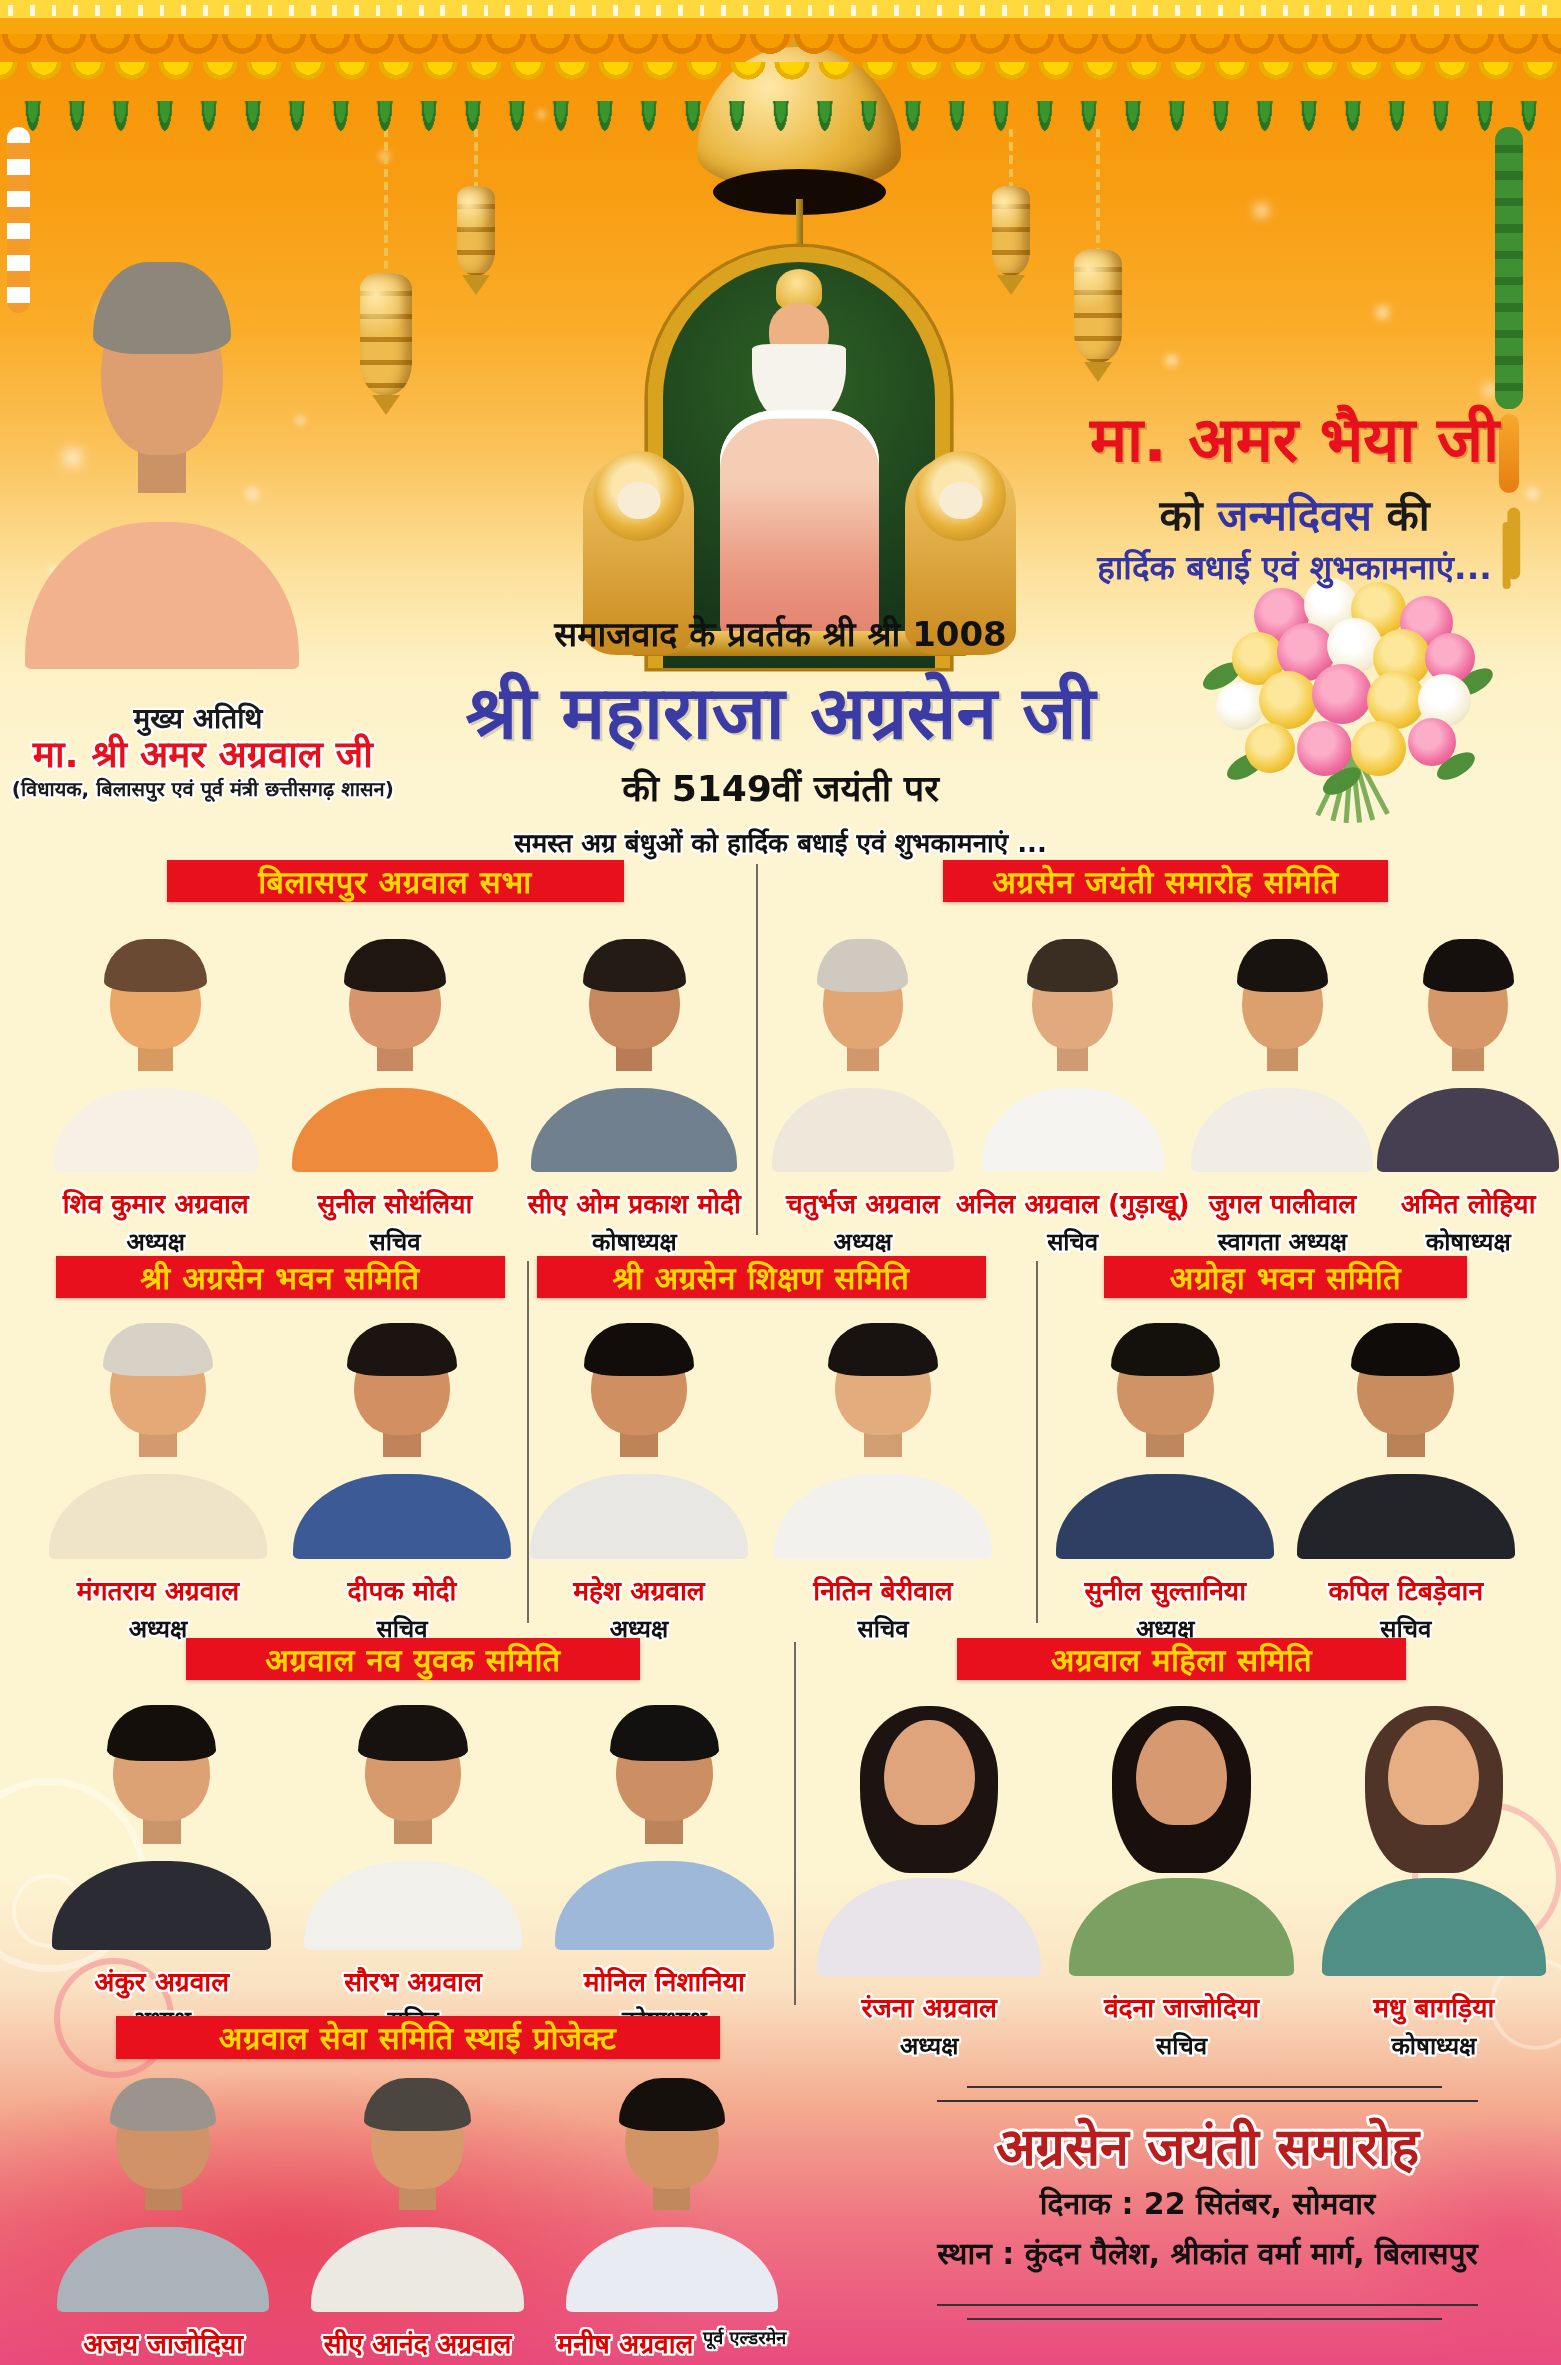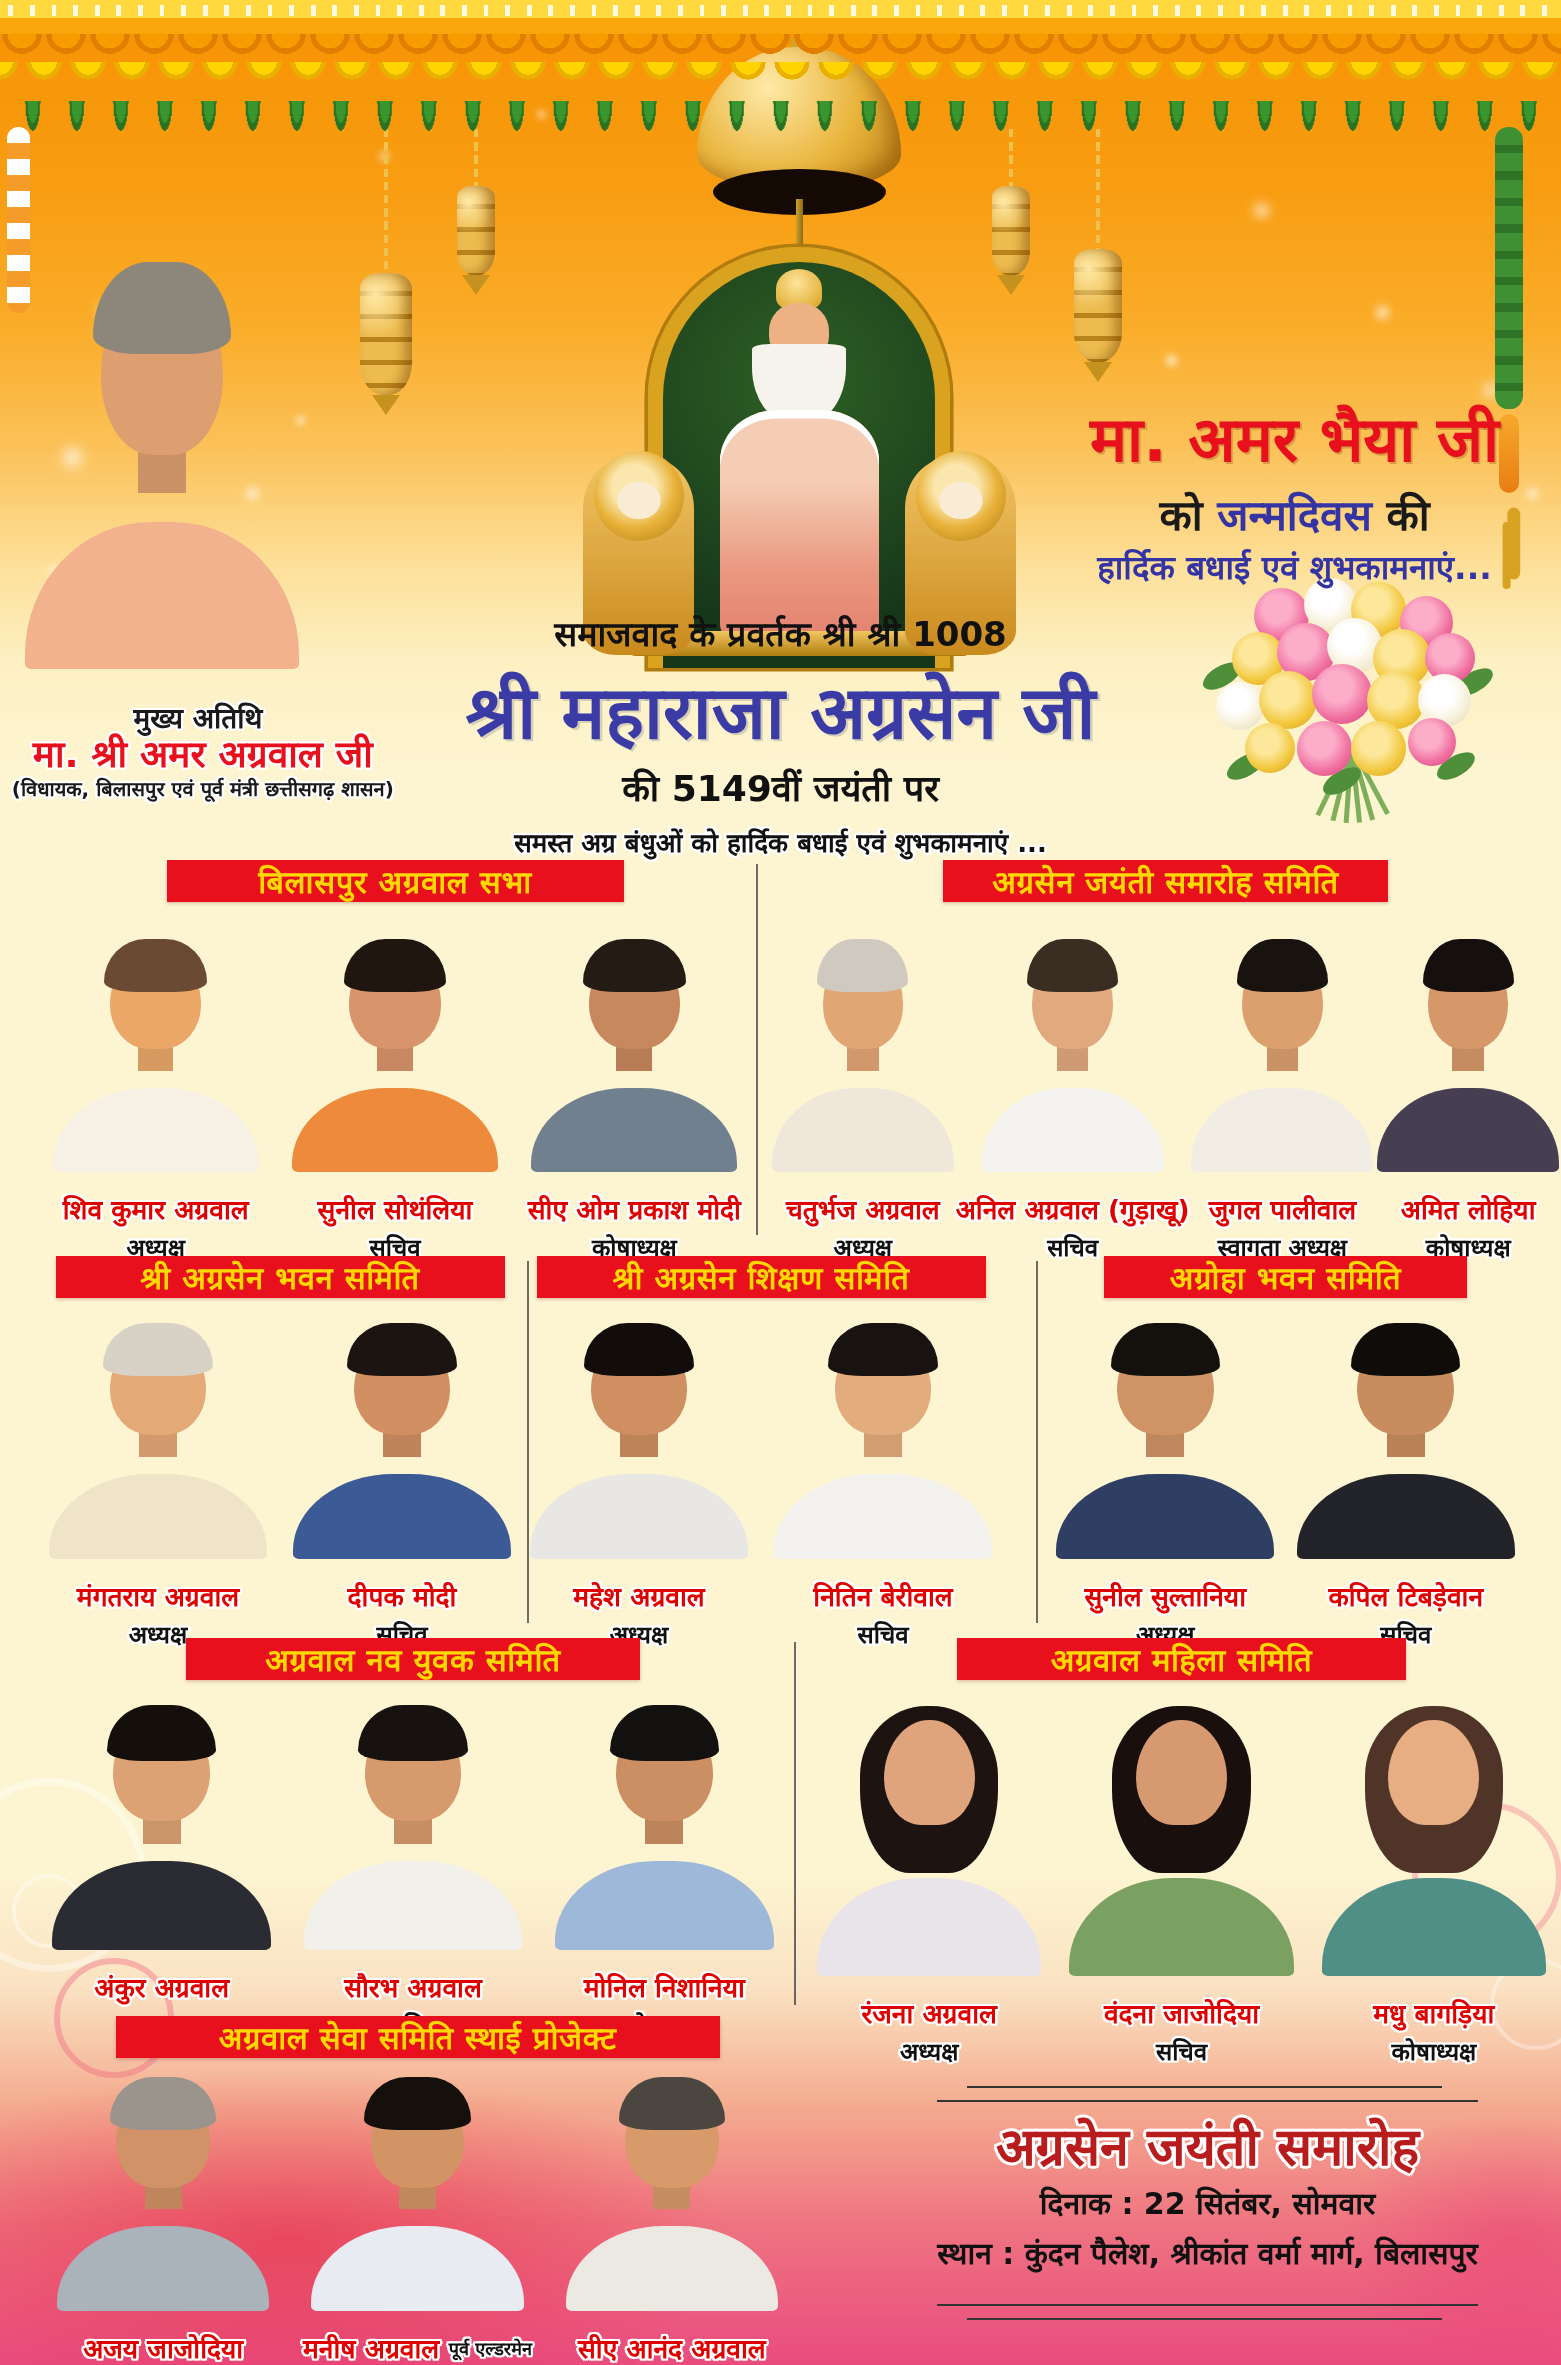--- a/index.html
+++ b/index.html
@@ -130,21 +130,21 @@
   .mt-greet{margin-top:12px;font-size:26px;font-weight:800;color:#111}
 
   
   #sections{position:absolute;inset:0;z-index:8}
   .section{position:absolute;display:flex;flex-direction:column;align-items:center}
   .banner{height:43px;margin-top:3.6px;background:#e8101c;display:flex;align-items:center;
     justify-content:center;box-shadow:0 1.8px 3.6px rgba(120,0,0,.25)}
   .banner span{font-size:31px;font-weight:800;color:#ffd800;letter-spacing:0.6px;white-space:nowrap}
   .members{display:flex;justify-content:space-evenly;align-items:flex-start;width:100%}
   .member{display:flex;flex-direction:column;align-items:center;flex:1}
-  .mline{display:flex;align-items:center;gap:9.6px;margin-top:19px}
+  .mline{display:flex;gap:9.6px;margin-top:13px}
   .mname{font-size:26.4px;font-weight:800;color:#e00000;white-space:nowrap}
   .mname,.mrole,.rinline{text-shadow:-1.8px -1.8px 0 #fff,1.8px -1.8px 0 #fff,-1.8px 1.8px 0 #fff,1.8px 1.8px 0 #fff,
     0 -2.4px 0 #fff,0 2.4px 0 #fff,-2.4px 0 0 #fff,2.4px 0 0 #fff}
   .mrole{margin-top:3.6px;font-size:24px;font-weight:700;color:#111;white-space:nowrap}
   .rinline{font-size:18px;font-weight:700;color:#111;white-space:nowrap}
   .vline{position:absolute;width:1.8px;background:rgba(60,60,60,.75)}
 
   
   #event{position:absolute;left:937px;top:2066px;width:541px;height:282px;z-index:9;text-align:center}
   .eline{position:absolute;height:1.8px;background:#333}
@@ -562,40 +562,40 @@
               <div class="pbody"></div>
               <div class="pneck"></div>
               <div class="phair"></div>
               <div class="phead"></div>
             </div>
             <div class="mline">
               <span class="mname">अजय जाजोदिया</span>
             </div>
           </div>
           <div class="member">
+            <div class="photo" style="width: 204px; height: 241px; --hair: #4b4640; --skin: #d8996b; --top: #ece9e2;">
+              <div class="pbody"></div>
+              <div class="pneck"></div>
+              <div class="phair"></div>
+              <div class="phead"></div>
+            </div>
+            <div class="mline">
+              <span class="mname">सीए आनंद अग्रवाल</span>
+            </div>
+          </div>
+          <div class="member">
             <div class="photo" style="width: 204px; height: 241px; --hair: #16100c; --skin: #d39465; --top: #e8ecf2;">
               <div class="pbody"></div>
               <div class="pneck"></div>
               <div class="phair"></div>
               <div class="phead"></div>
             </div>
             <div class="mline">
               <span class="mname">मनीष अग्रवाल</span>
               <span class="rinline">पूर्व एल्डरमेन</span>
-            </div>
-          </div>
-          <div class="member">
-            <div class="photo" style="width: 204px; height: 241px; --hair: #4b4640; --skin: #d8996b; --top: #ece9e2;">
-              <div class="pbody"></div>
-              <div class="pneck"></div>
-              <div class="phair"></div>
-              <div class="phead"></div>
-            </div>
-            <div class="mline">
-              <span class="mname">सीए आनंद अग्रवाल</span>
             </div>
           </div>
         </div>
       </div>
     </div>
 
   <div id="event">
     <div class="eline el1"></div>
     <div class="eline el2"></div>
     <div class="etitle">अग्रसेन जयंती समारोह</div>

